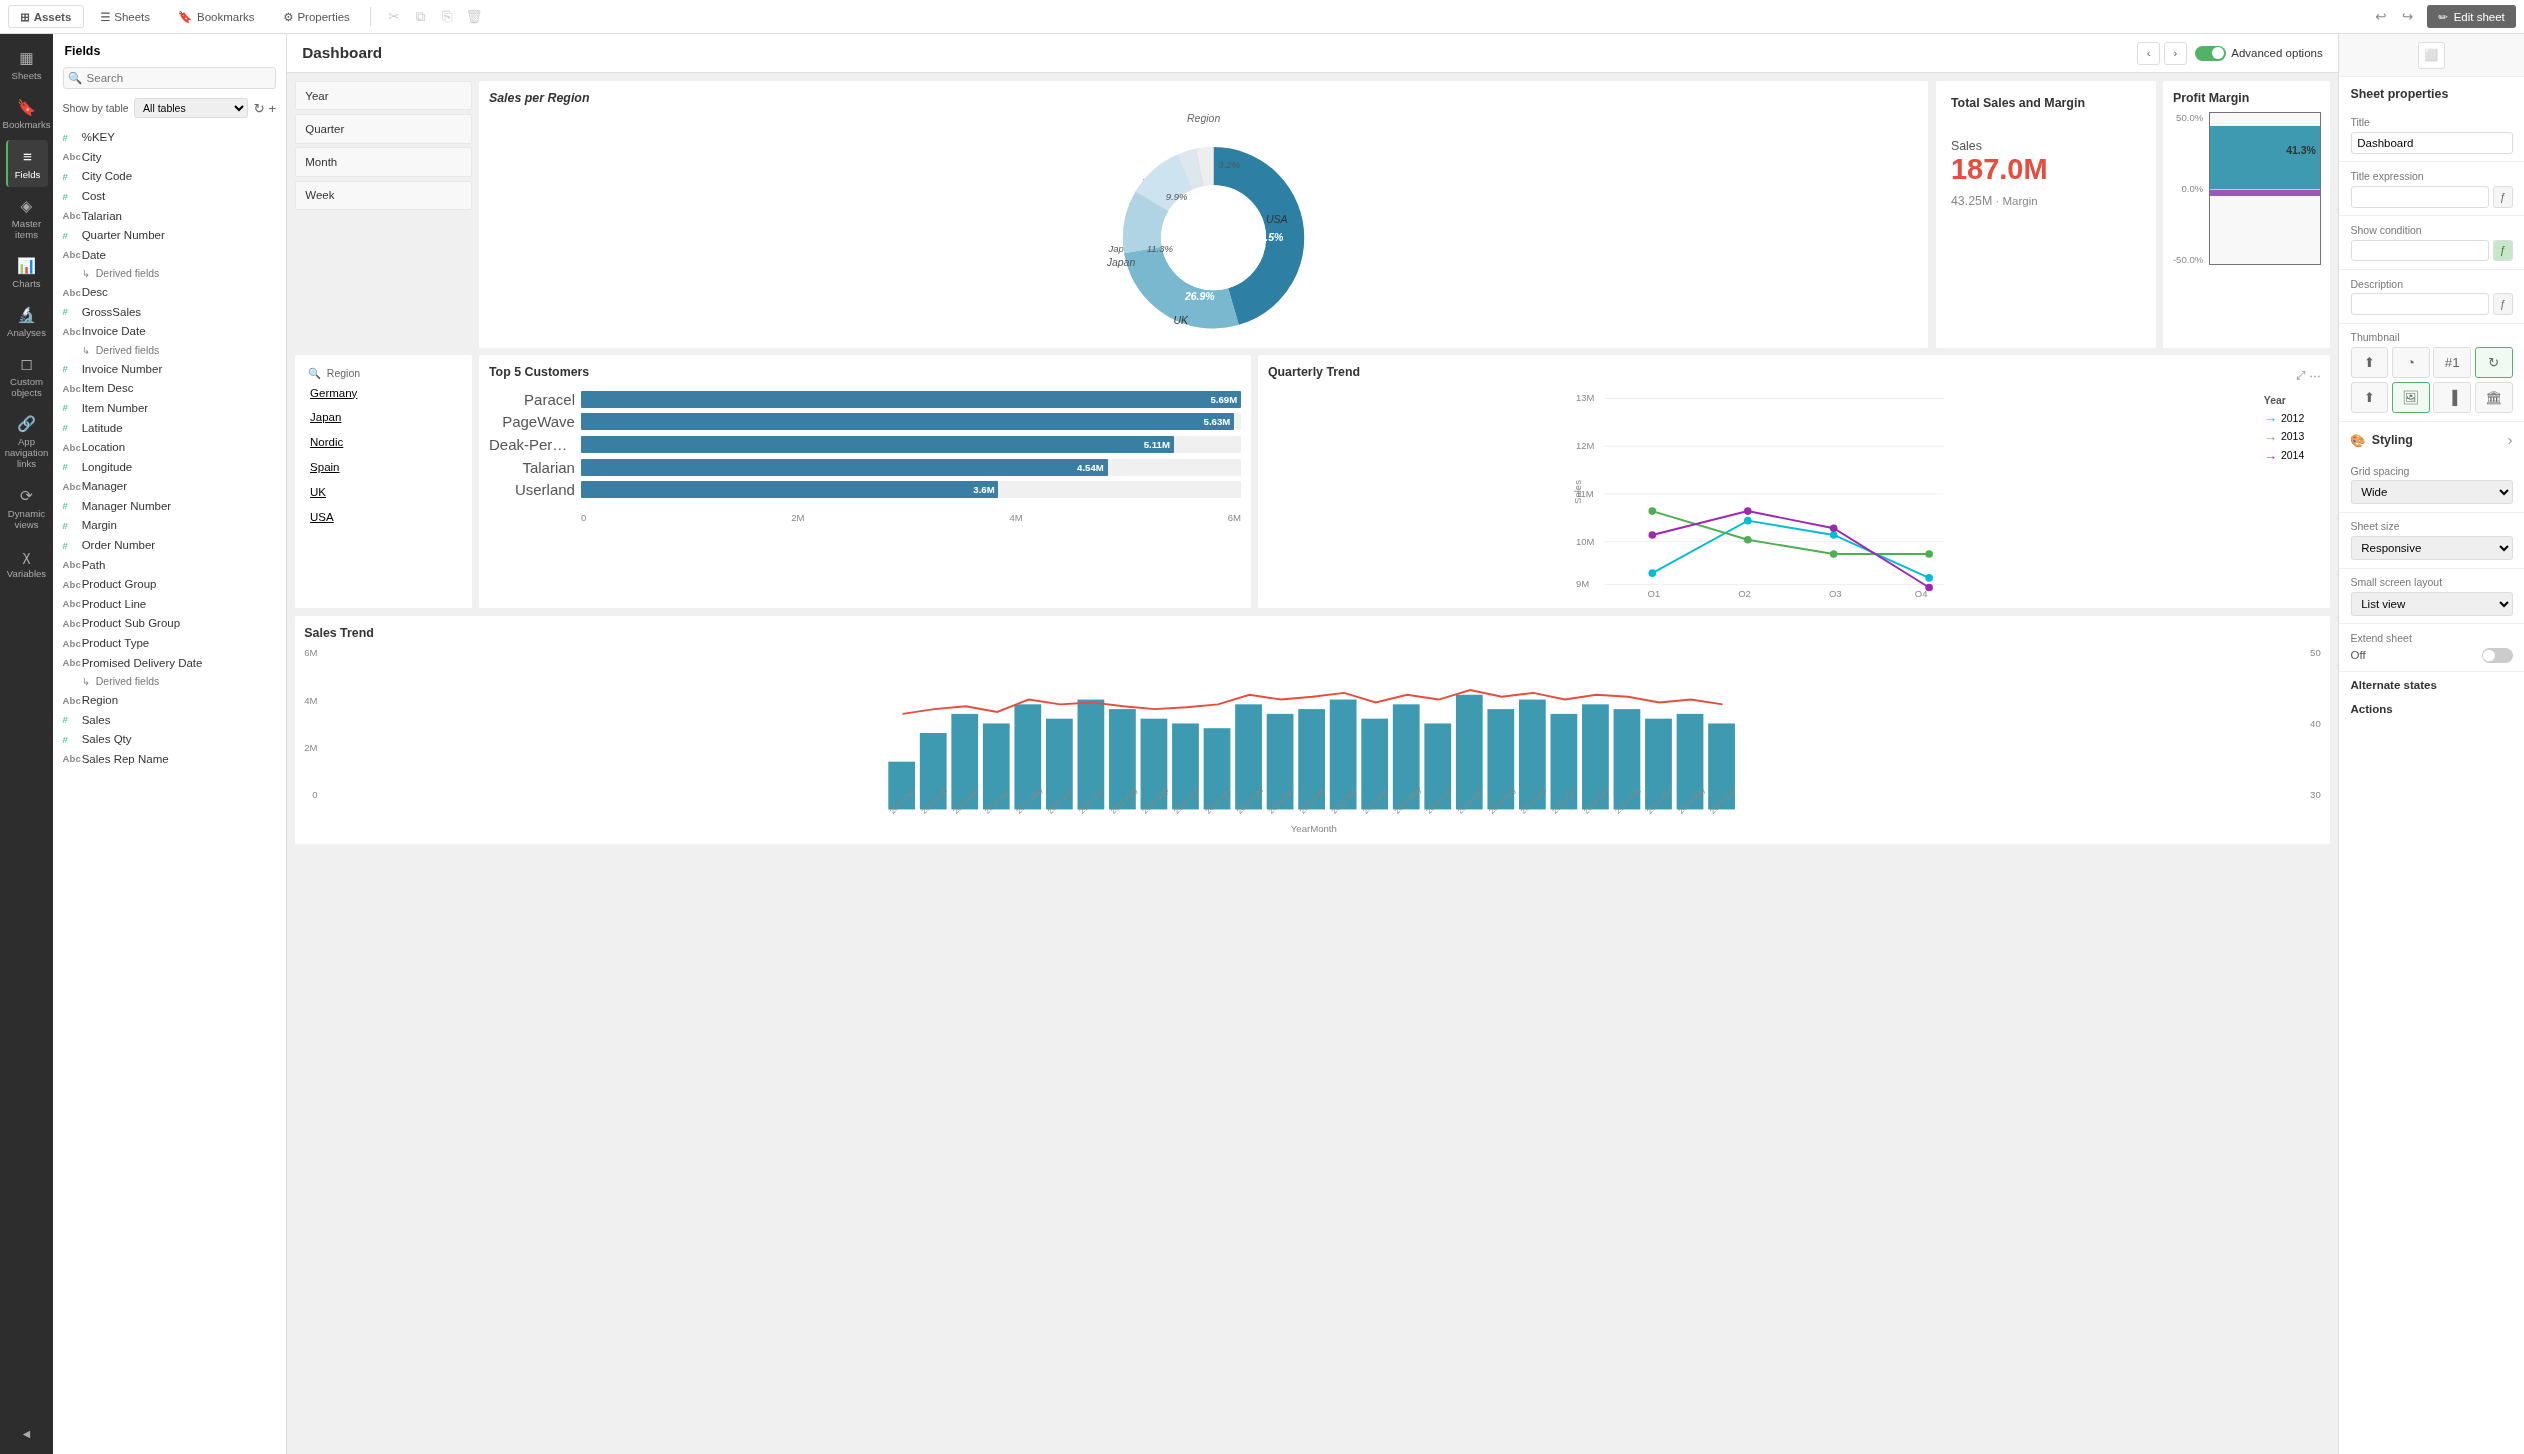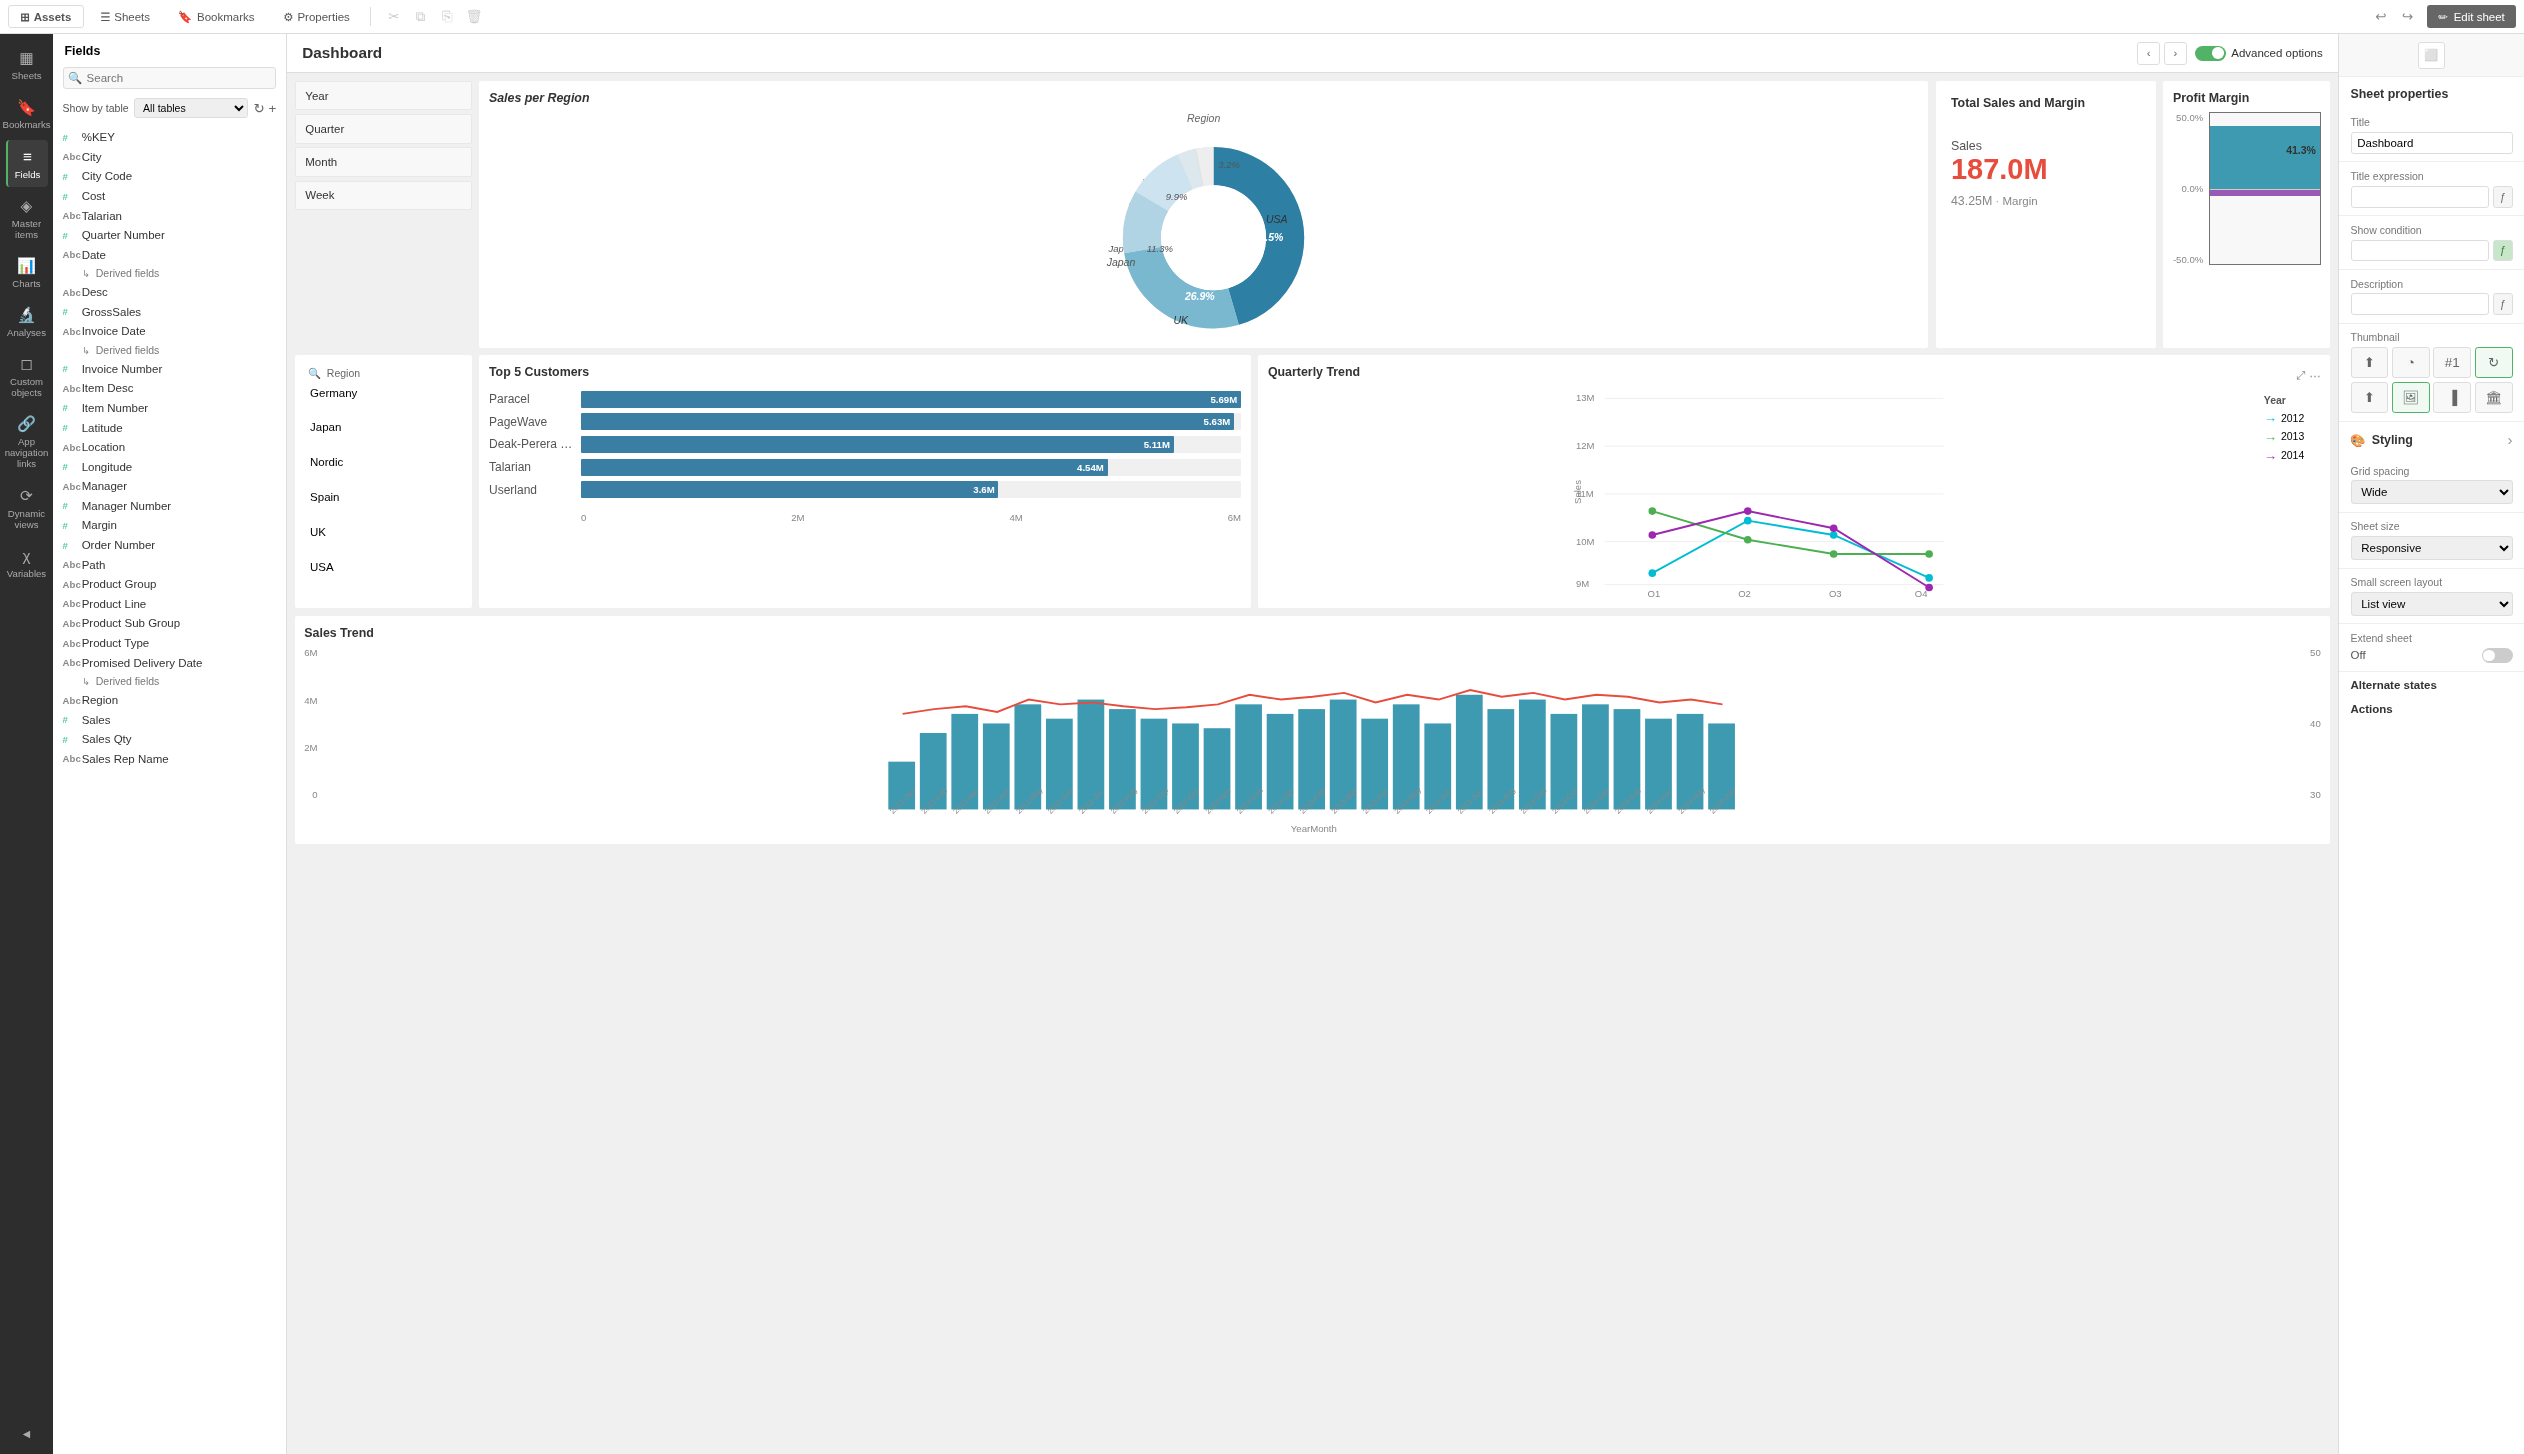--- a/index.html
+++ b/index.html
@@ -49,33 +49,33 @@
     .dashboard-header { background: #fff; padding: 7.7px 15.3px; display: flex; align-items: center; justify-content: space-between; border-bottom: 1px solid #ddd; }
     .dashboard-title { font-size: 15.3px; font-weight: 600; color: #333; }
     .dashboard-header-right { display: flex; align-items: center; gap: 7.7px; }
     .nav-arrows { display: flex; gap: 3.8px; }
     .nav-arrow { width: 23px; height: 23px; display: flex; align-items: center; justify-content: center; border-radius: 2.9px; cursor: pointer; color: #666; border: 1px solid #ddd; background: #fff; }
     .advanced-options { display: flex; align-items: center; gap: 5.7px; font-size: 11.5px; color: #333; }
     .toggle { width: 31px; height: 15.3px; border-radius: 7.7px; background: #52b265; position: relative; cursor: pointer; }
     .toggle-knob { width: 11.5px; height: 11.5px; background: #fff; border-radius: 50%; position: absolute; top: 1.9px; right: 1.9px; }
     .filter-item { padding: 7.7px 9.6px; background: #f8f8f8; border: 1px solid #e8e8e8; border-radius: 1.9px; cursor: pointer; font-size: 11.5px; color: #333; }
     .filter-list-header { display: flex; align-items: center; gap: 5.7px; padding: 3.8px 5.7px; font-size: 10.5px; color: #666; }
-    .filter-list { display: flex; flex-direction: column; gap: 17px; }
+    .filter-list { display: flex; flex-direction: column; gap: 7px; text-decoration: underline; }
     .filter-list-item { padding: 2.9px 7.7px; font-size: 11.5px; cursor: pointer; }
 
     
     .chart-container { background: #fff; border-radius: 1.9px; padding: 9.6px; position: relative; }
     .chart-title { font-size: 12.4px; font-weight: 600; color: #333; margin-bottom: 7.7px; }
     .chart-expand { position: absolute; top: 7.7px; right: 7.7px; display: flex; gap: 3.8px; }
     .chart-expand span { cursor: pointer; color: #888; font-size: 11.5px; }
 
     
     .bar-chart-area { padding: 3.8px 0; }
     .bar-row { display: flex; align-items: center; gap: 5.7px; margin-bottom: 5.7px; }
-    .bar-label { font-size: 12px; color: #555; width: 86px; text-align: left; white-space: nowrap; overflow: hidden; text-overflow: ellipsis; }
+    .bar-label { font-size: 15px; color: #555; width: 86px; text-align: right; white-space: nowrap; overflow: hidden; text-overflow: ellipsis; }
     .bar-track { flex: 1; background: #f0f0f0; height: 17px; border-radius: 1px; position: relative; }
     .bar-fill { height: 100%; background: #3a7fa3; border-radius: 1px; display: flex; align-items: center; justify-content: flex-end; padding-right: 3.8px; }
     .bar-value { font-size: 9.6px; color: #fff; font-weight: 600; }
     .bar-axis { display: flex; justify-content: space-between; font-size: 9.6px; color: #888; margin-top: 3.8px; padding-left: 92px; }
 
     
     .kpi-container { background: #fff; border-radius: 1.9px; padding: 15.3px; }
 
     
     .line-chart-container { background: #fff; border-radius: 1.9px; padding: 9.6px; }

